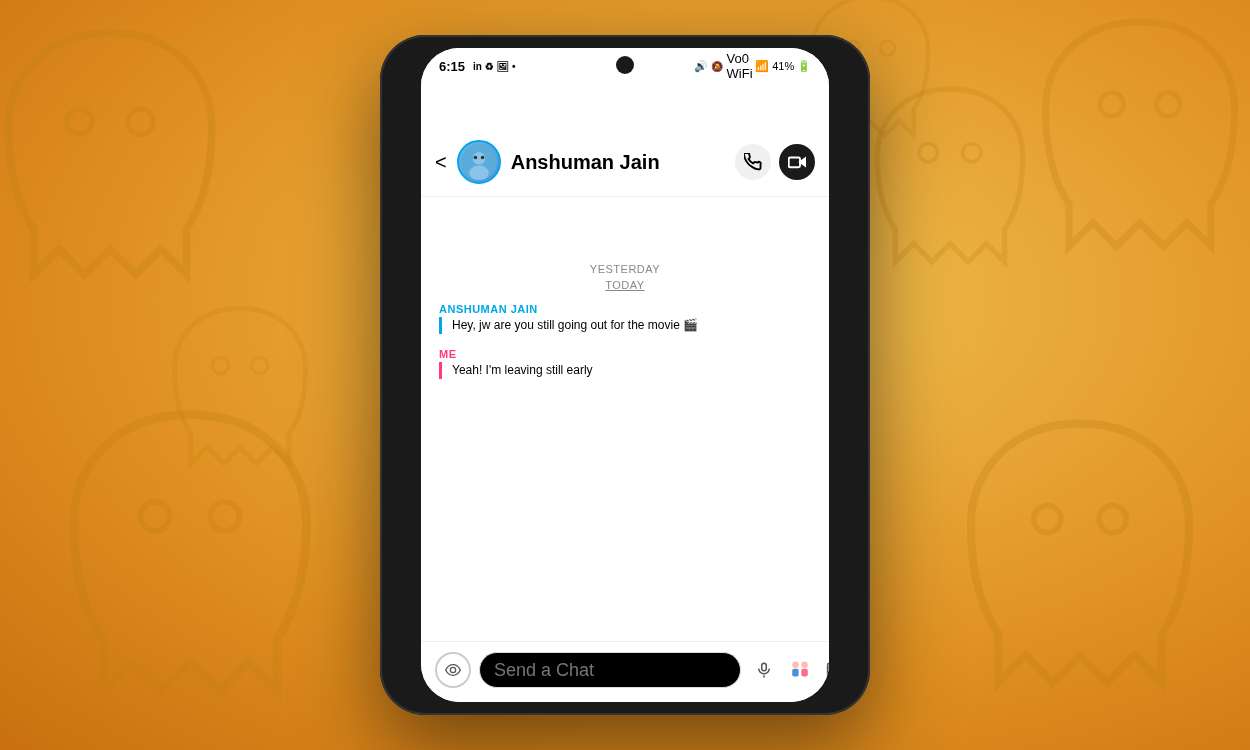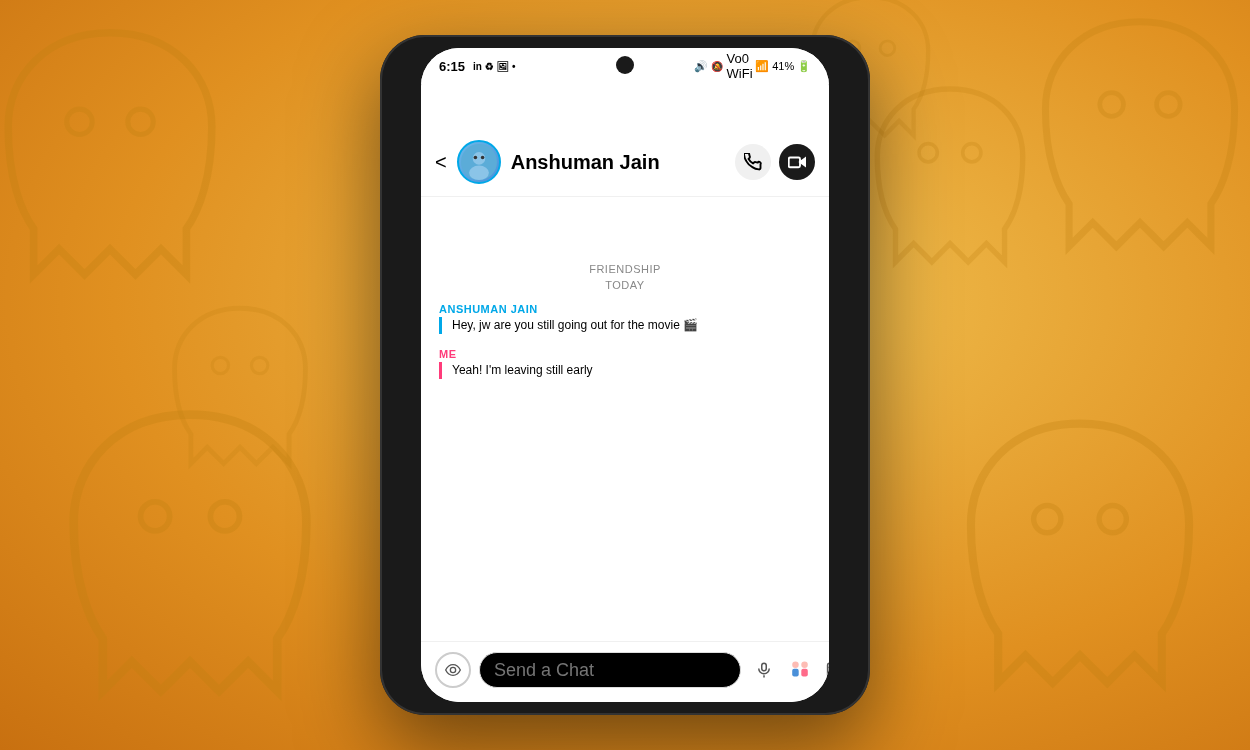--- a/index.html
+++ b/index.html
@@ -183,20 +183,21 @@
       text-transform: uppercase;
     }
 
     .today-label {
       text-align: center;
       font-size: 11px;
       color: #888;
       font-weight: 500;
       margin: 4px 0 12px;
       letter-spacing: 0.5px;
+      text-decoration: underline;
     }
 
     .sender-label {
       font-size: 11px;
       font-weight: 700;
       color: #00A8E8;
       text-transform: uppercase;
       letter-spacing: 0.5px;
       margin-bottom: 2px;
     }
@@ -378,21 +379,21 @@
           <svg width="18" height="18" viewBox="0 0 24 24" fill="none" stroke="#fff" stroke-width="2.5">
             <rect x="1" y="6" width="15" height="13" rx="2"></rect>
             <polygon points="23 7 16 12 23 17 23 7" fill="#fff"></polygon>
           </svg>
         </button>
       </div>
     </div>
 
     <div class="chat-body">
 
-      <div class="day-label">FRIENDSHIP</div>
+      <div class="day-label">YESTERDAY</div>
       <div class="today-label">TODAY</div>
 
       <div class="message-block">
         <div class="sender-label">ANSHUMAN JAIN</div>
         <div class="message-text them">Hey, jw are you still going out for the movie 🎬</div>
       </div>
 
       <div class="message-block">
         <div class="sender-label me">ME</div>
         <div class="message-text me-msg">Yeah! I'm leaving still early</div>

